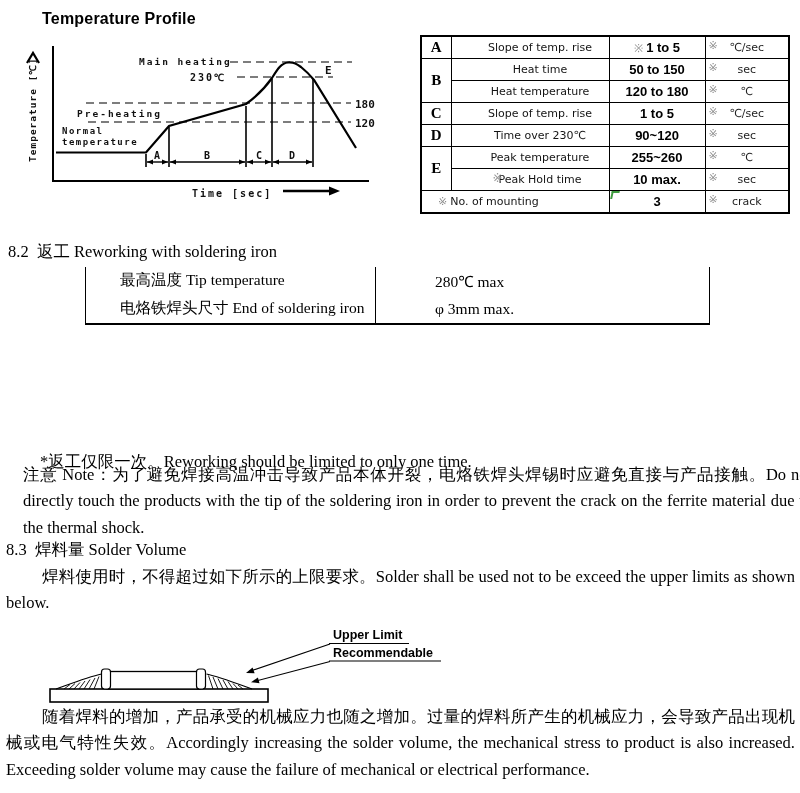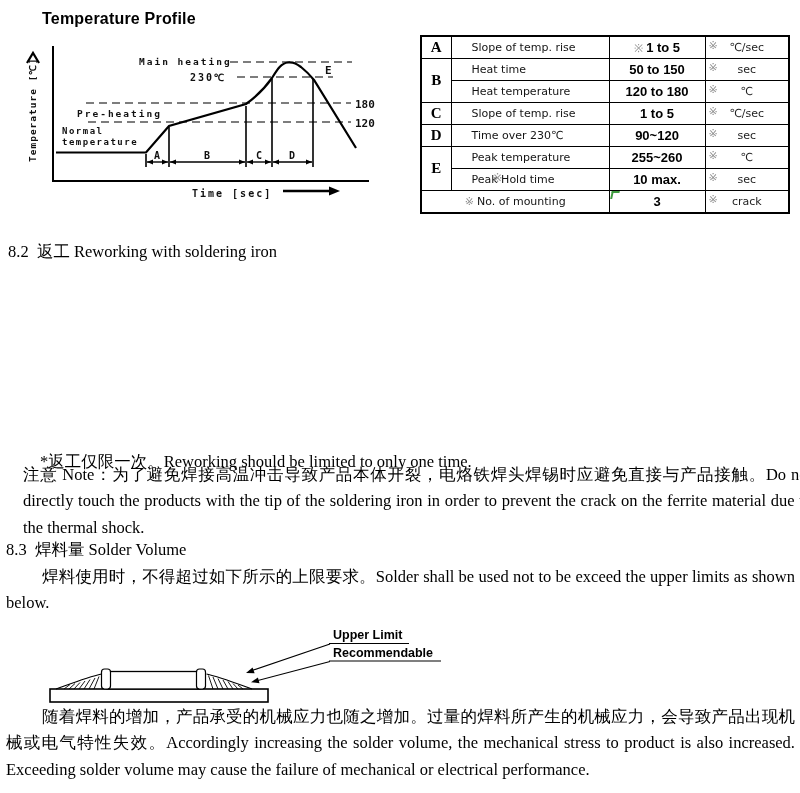--- a/index.html
+++ b/index.html
@@ -12,21 +12,21 @@
   
   .chart-svg{left:0;top:0;}
   .chart-svg text{font-family:"DejaVu Sans Mono",monospace;fill:#111;}
   .mono-b{font-weight:bold;}
   
   .spec-table{left:420px;top:35px;border-collapse:collapse;table-layout:fixed;
       border:2px solid #000;}
   .spec-table td{border:1px solid #000;height:21px;padding:0;overflow:hidden;
       white-space:nowrap;position:relative;}
   .spec-table .k{font-family:"Liberation Serif",serif;font-weight:bold;font-size:15px;text-align:center;}
-  .spec-table .it{font-family:"DejaVu Sans",sans-serif;font-size:11px;padding-left:20px;color:#141414;}
+  .spec-table .it{font-family:"DejaVu Sans",sans-serif;font-size:11px;padding-left:20px;color:#141414;text-align:center;}
   .spec-table .v{font-family:"Liberation Sans",sans-serif;font-weight:bold;font-size:13px;text-align:center;}
   .spec-table .u{font-family:"DejaVu Sans",sans-serif;font-size:11px;text-align:center;color:#222;}
   .wm{color:#8f8f8f;font-family:"DejaVu Sans",sans-serif;font-weight:normal;}
   .u .wm{position:absolute;left:3px;top:2px;font-size:11px;}
   .wm-inline{color:#8f8f8f;font-size:11px;font-weight:normal;margin-right:3px;}
   .wm-over{position:absolute;left:41px;top:2px;font-size:12px;color:#9a9a9a;}
   .green-tick{position:absolute;left:1px;top:0;width:6px;height:6px;
       border-left:2px solid #3f9b3f;border-top:2px solid #3f9b3f;transform:skewX(-12deg);}
   
   .h-sec{font-size:16.5px;white-space:pre;}
@@ -154,35 +154,43 @@
     <td class="it">Peak temperature</td>
     <td class="v">255~260</td>
     <td class="u"><span class="wm">※</span><span>℃</span></td>
   </tr>
   <tr>
     <td class="it"><span>Peak Hold time</span><span class="wm-over">※</span></td>
     <td class="v">10 max.</td>
     <td class="u"><span class="wm">※</span><span>sec</span></td>
   </tr>
   <tr>
-    <td class="it" colspan="2" style="text-align:center;padding-left:0;margin-left:8px;"><span class="wm-inline">※</span><span>No. of mounting</span></td>
+    <td class="it" colspan="2" style="text-align:left;padding-left:16px;margin-left:8px;"><span class="wm-inline">※</span><span>No. of mounting</span></td>
     <td class="v"><span class="green-tick"></span><span>3</span></td>
     <td class="u"><span class="wm">※</span><span>crack</span></td>
   </tr>
 </tbody>
   </table>
 
 <div class="abs h-sec h82">8.2  返工 Reworking with soldering iron</div>
 
 <table class="abs rework-table">
   <colgroup>
       <col style="width:290px">
       <col style="width:334px">
     </colgroup>
   <tbody>
+  <tr>
+    <td class="lab">最高温度 Tip temperature</td>
+    <td class="val">280℃ max</td>
+  </tr>
+  <tr>
+    <td class="lab">电烙铁焊头尺寸 End of soldering iron</td>
+    <td class="val">φ 3mm max.</td>
+  </tr>
 </tbody>
   </table>
 
 <div class="abs note1">*返工仅限一次。Reworking should be limited to only one time.</div>
 <div class="abs body-p note2">注意 Note：为了避免焊接高温冲击导致产品本体开裂，电烙铁焊头焊锡时应避免直接与产品接触。Do not directly touch the products with the tip of the soldering iron in order to prevent the crack on the ferrite material due to the thermal shock.</div>
 
 <div class="abs h-sec h83">8.3  焊料量 Solder Volume</div>
 <div class="abs body-p intro">焊料使用时，不得超过如下所示的上限要求。Solder shall be used not to be exceed the upper limits as shown below.</div>
 
 <svg class="abs diagram-svg" width="440" height="92" viewBox="40 618 440 92">

